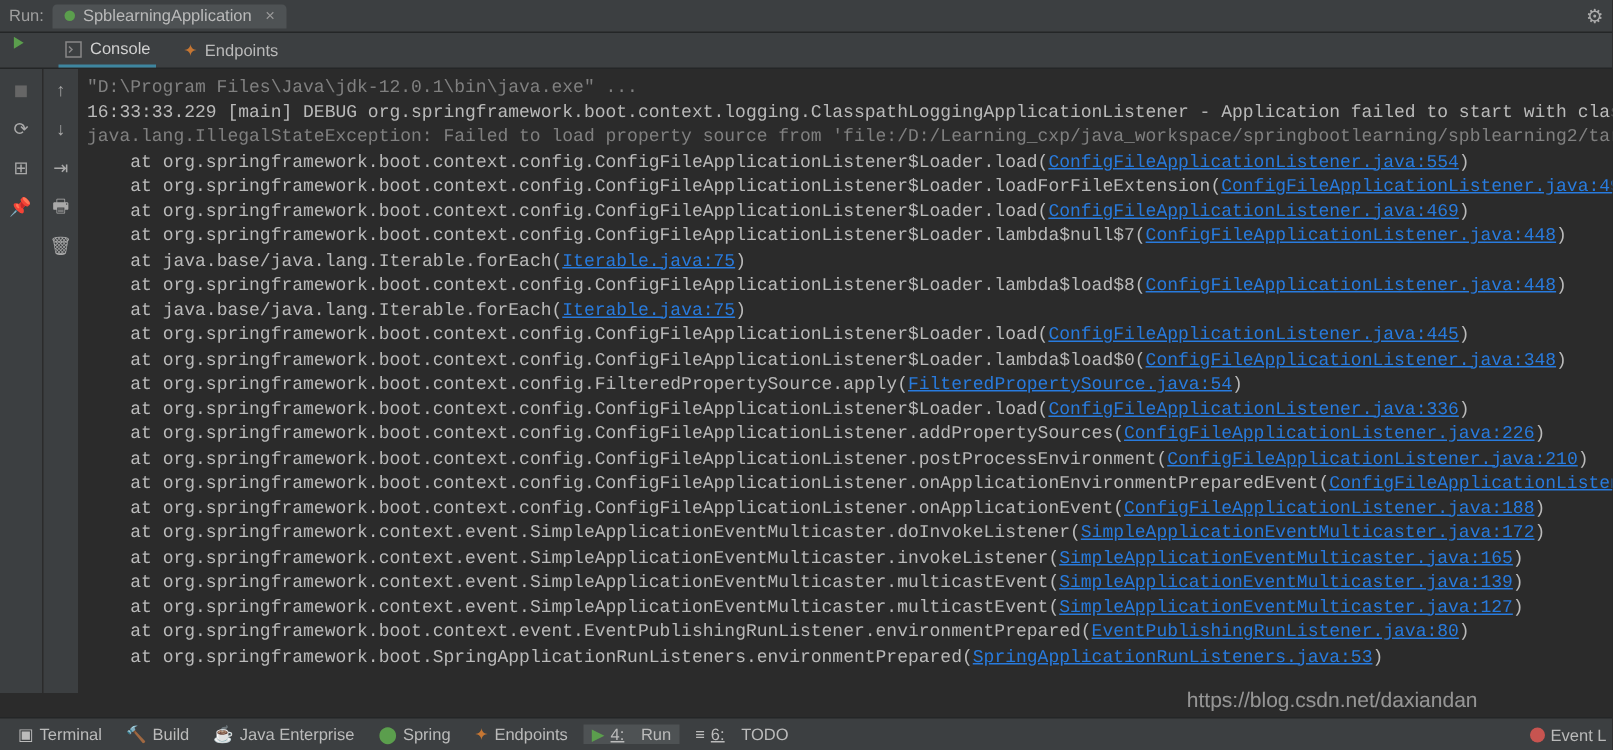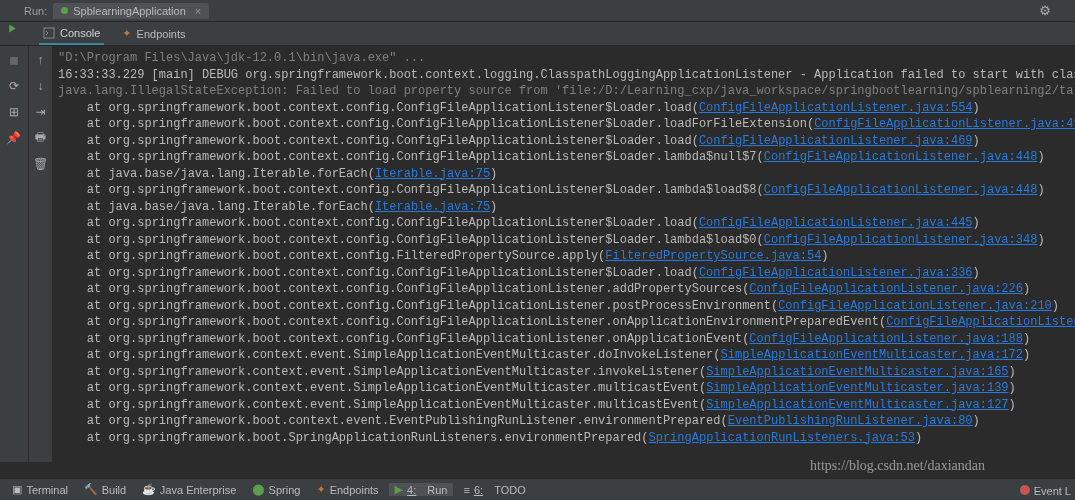--- a/index.html
+++ b/index.html
@@ -1,38 +1,38 @@
 <!DOCTYPE html>
 <html><head>
 <meta charset="utf-8">
 <style>
 *{box-sizing:border-box;margin:0;padding:0}
 body{width:1075px;height:500px;background:#2b2b2b;font-family:"Segoe UI",Arial,sans-serif;font-size:12px;color:#bababa;overflow:hidden;position:relative}
-.top-bar{display:flex;align-items:center;height:22px;background:#3c3f41;border-bottom:1px solid #242627;padding:0 24px;gap:6px}
+.top-bar{display:flex;align-items:center;height:22px;background:#3c3f41;border-bottom:1px solid #242627;padding:0 6px;gap:6px}
 .run-label{color:#9e9e9e;font-size:11px}
 .tab{display:flex;align-items:center;gap:5px;padding:2px 8px;background:#4e5254;border-radius:3px 3px 0 0;font-size:11px}
 .tab .dot{width:7px;height:7px;border-radius:50%;background:#5b9e4d}
 .x{color:#999;margin-left:4px;cursor:pointer}
 .settings-icon{margin-left:auto;color:#aaa;font-size:13px}
 .sub-bar{display:flex;height:24px;background:#3c3f41;border-bottom:1px solid #242627;padding-left:28px;gap:14px}
 .sub-tab{display:flex;align-items:center;gap:5px;font-size:11px;padding:3px 4px;cursor:pointer}
 .sub-tab.active{border-bottom:2px solid #3e86a0;color:#d0d0d0}
 .play-icon svg{display:block}
 .main{display:flex;height:416px}
 .gutter{width:28px;background:#3c3f41;display:flex;flex-direction:column;align-items:center;padding-top:6px;gap:10px}
 .gutter-btn{width:16px;height:16px;display:flex;align-items:center;justify-content:center;color:#a9a9a9;cursor:pointer}
 .gutter2{width:24px;background:#3c3f41;display:flex;flex-direction:column;align-items:center;padding-top:6px;gap:10px;border-left:1px solid #2b2b2b}
 .console{flex:1;background:#2b2b2b;padding:4px 6px;font-family:"Consolas","Courier New",monospace;font-size:12px;line-height:16.5px;overflow:hidden;white-space:nowrap}
 .gray{color:#808080}
 .blue{color:#287bde;text-decoration:underline}
 .bottom-bar{position:absolute;bottom:0;left:0;right:0;height:22px;background:#3c3f41;border-top:1px solid #242627;display:flex;align-items:center;padding:0 6px;font-size:11px;gap:4px}
 .btab{display:flex;align-items:center;gap:4px;padding:0 6px;cursor:pointer;color:#bbb}
 .btab.active{background:#4e5254}
 .btab .u{text-decoration:underline}
-.watermark{position:absolute;right:90px;bottom:26px;color:#fff;opacity:0.5;font-size:14px;font-family:Liberation Serif, serif}
+.watermark{position:absolute;right:90px;bottom:26px;color:#fff;opacity:0.5;font-size:14px;font-family:Liberation Sans, sans-serif}
 .event{position:absolute;right:4px;bottom:3px;font-size:11px;display:flex;align-items:flex-start;gap:4px}
 .event .c{width:10px;height:10px;border-radius:50%;background:#c75450;display:inline-block}
 </style>
 </head>
 <body>
 
 <div class="top-bar">
   <span class="run-label">Run:</span>
   <div class="tab">
     <span class="dot"></span>

